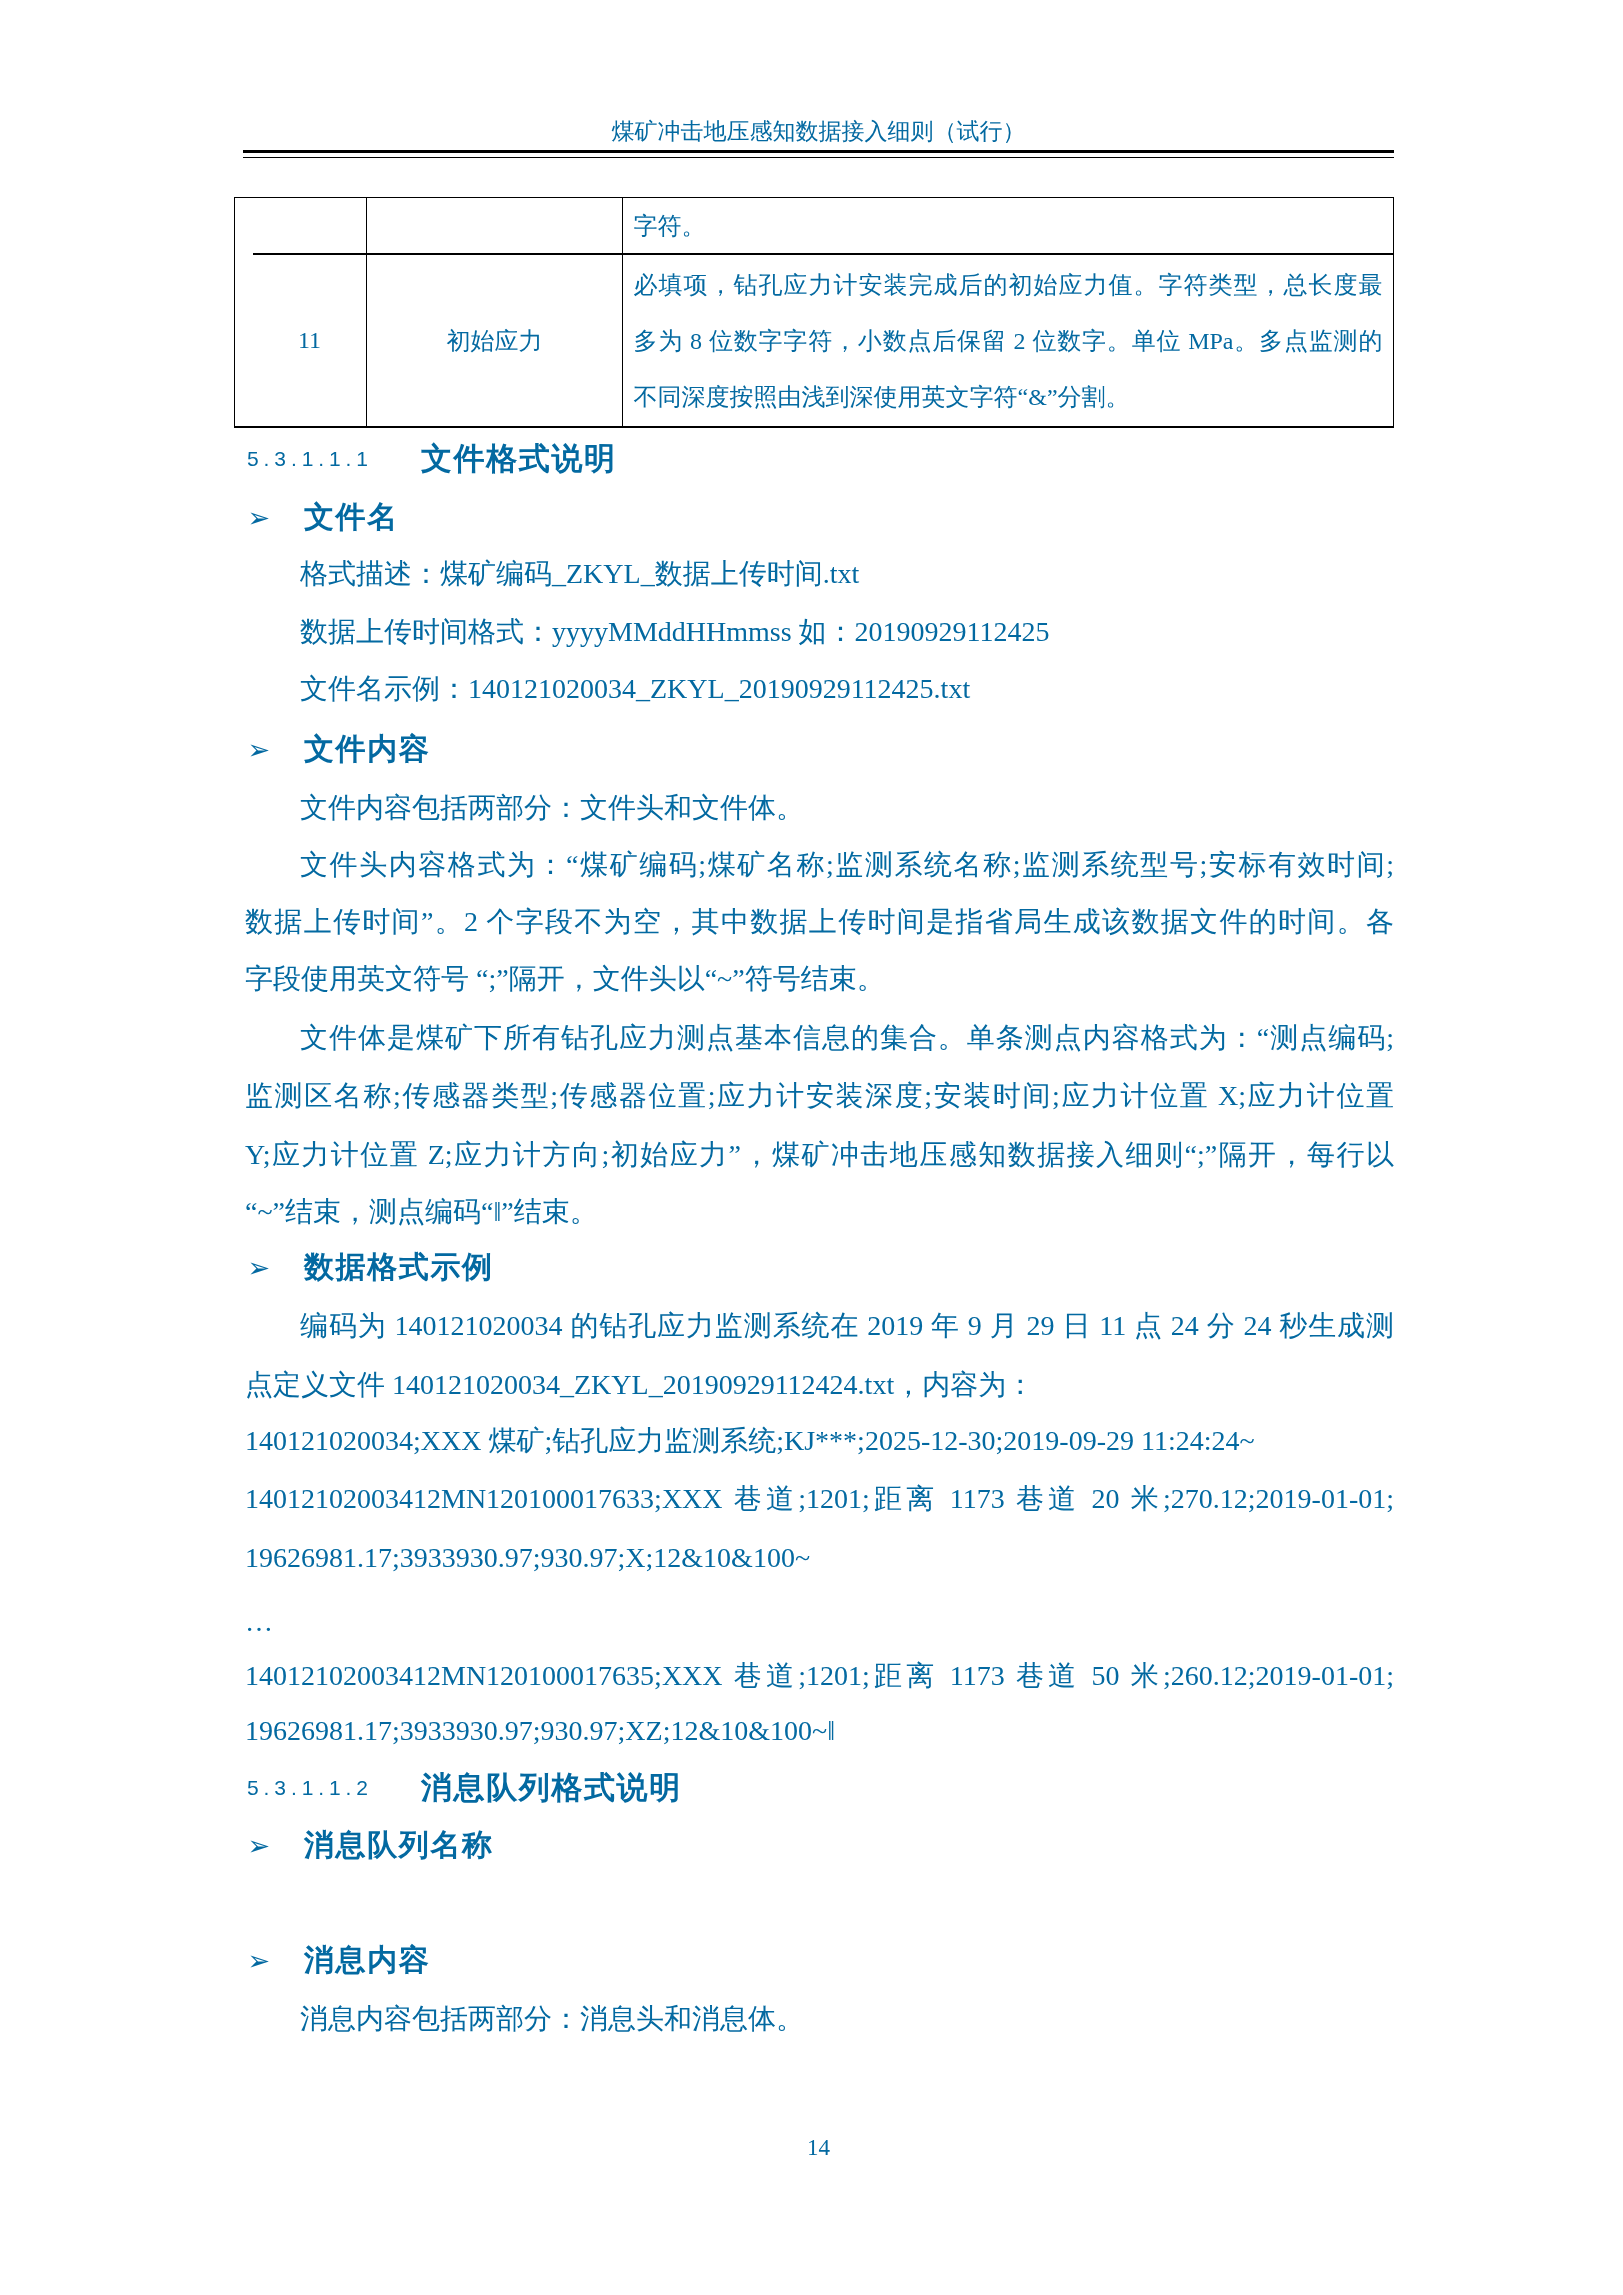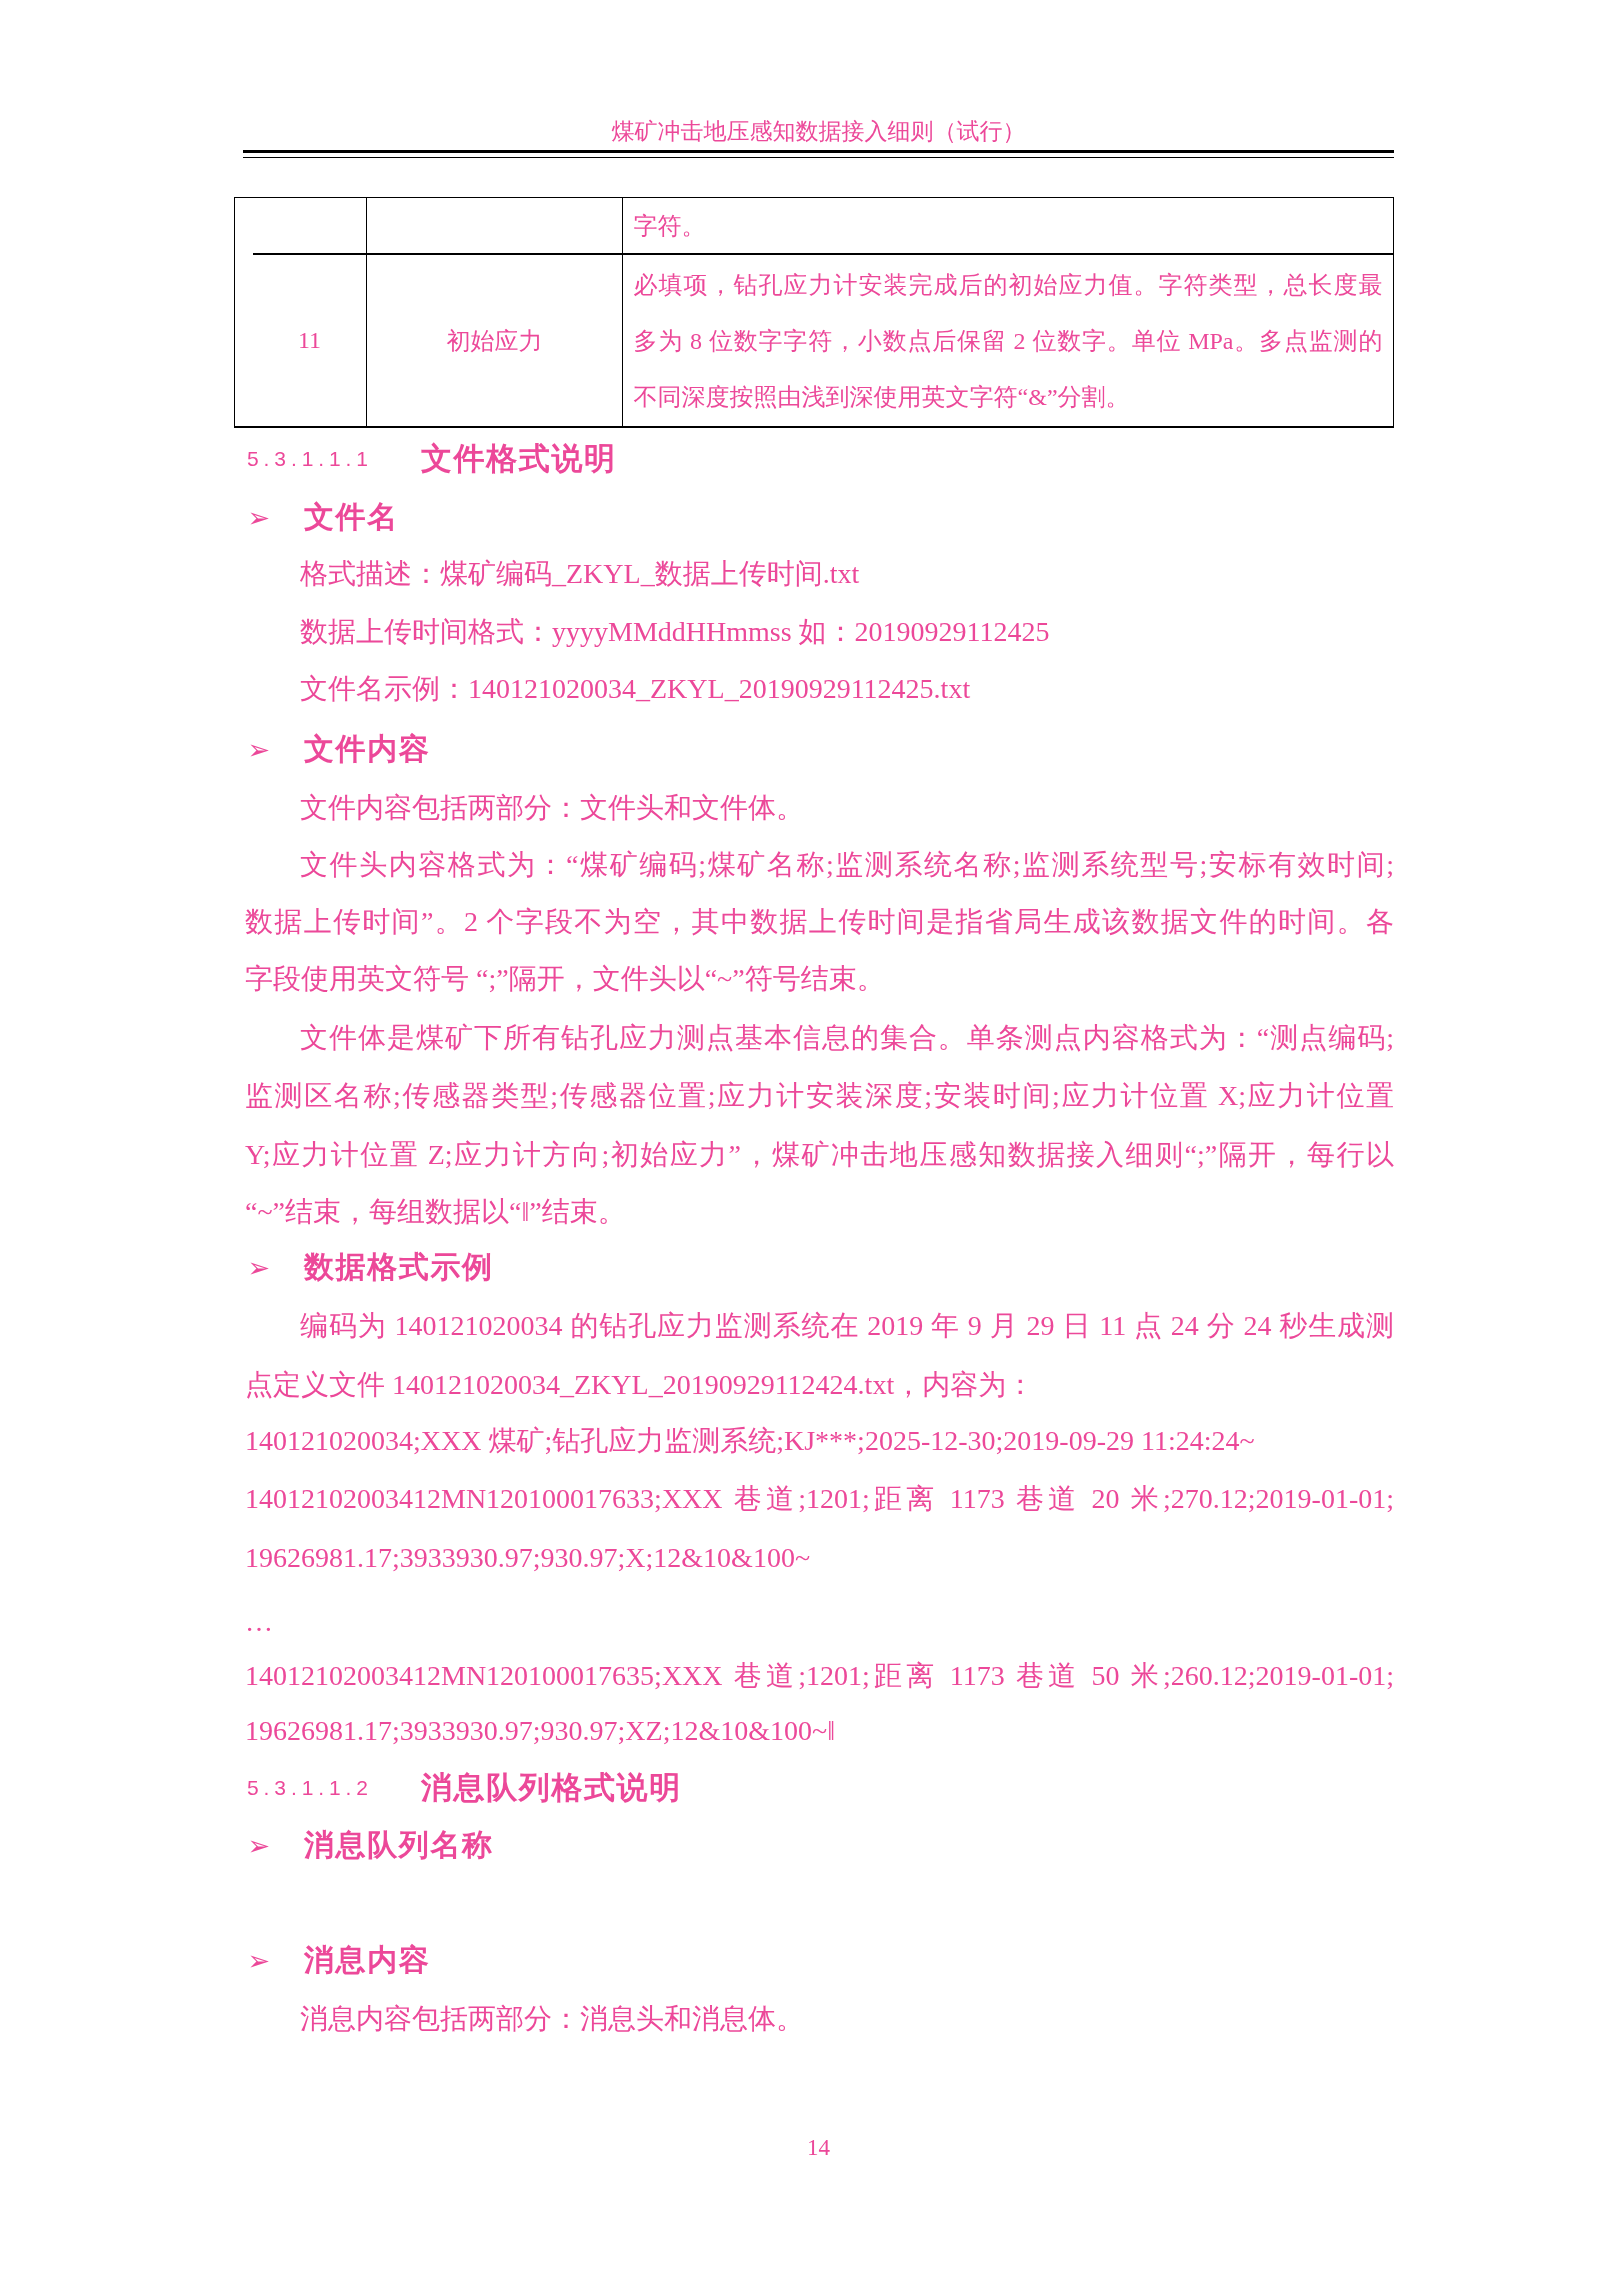--- a/index.html
+++ b/index.html
@@ -2,21 +2,21 @@
 <html style="font-size:13px"><head>
 <meta charset="utf-8">
 <style>
   html, body { margin: 0; padding: 0; background: #888; }
   .page {
     position: relative;
     width: 1623px;
     height: 2295px;
     margin: 0 auto;
     background: #ffffff;
-    color: #ec4899;
+    color: #0369a1;
     font-family: "Liberation Serif", "DejaVu Serif", serif;
     overflow: hidden;
   }
 
   
   .page-header-title {
     position: absolute;
     left: 244px; top: 114px;
     width: 1149px; height: 36px;
     line-height: 36px;
@@ -173,21 +173,21 @@
     <span class="blabel">文件内容</span>
   </div>
 
   <div class="bl indent" style="top:779px">文件内容包括两部分：文件头和文件体。</div>
   <div class="bl indent fill" style="top:836px">文件头内容格式为：“煤矿编码;煤矿名称;监测系统名称;监测系统型号;安标有效时间;</div>
   <div class="bl fill" style="top:893px">数据上传时间”。2 个字段不为空，其中数据上传时间是指省局生成该数据文件的时间。各</div>
   <div class="bl" style="top:950px">字段使用英文符号 “;”隔开，文件头以“~”符号结束。</div>
   <div class="bl indent fill" style="top:1009px">文件体是煤矿下所有钻孔应力测点基本信息的集合。单条测点内容格式为：“测点编码;</div>
   <div class="bl fill" style="top:1067px">监测区名称;传感器类型;传感器位置;应力计安装深度;安装时间;应力计位置 X;应力计位置</div>
   <div class="bl fill" style="top:1126px">Y;应力计位置 Z;应力计方向;初始应力”，煤矿冲击地压感知数据接入细则“;”隔开，每行以</div>
-  <div class="bl" style="top:1183px">“~”结束，每组数据以“‖”结束。</div>
+  <div class="bl" style="top:1183px">“~”结束，测点编码“‖”结束。</div>
 
   <div class="bullet" style="top:1239px">
     <span class="arrow">➢</span>
     <span class="blabel">数据格式示例</span>
   </div>
 
   <div class="bl indent fill" style="top:1297px">编码为 140121020034 的钻孔应力监测系统在 2019 年 9 月 29 日 11 点 24 分 24 秒生成测</div>
   <div class="bl" style="top:1356px">点定义文件 140121020034_ZKYL_20190929112424.txt，内容为：</div>
   <div class="bl" style="top:1412px">140121020034;XXX 煤矿;钻孔应力监测系统;KJ***;2025-12-30;2019-09-29 11:24:24~</div>
   <div class="bl fill" style="top:1470px">14012102003412MN120100017633;XXX 巷道;1201;距离 1173 巷道 20 米;270.12;2019-01-01;</div>

